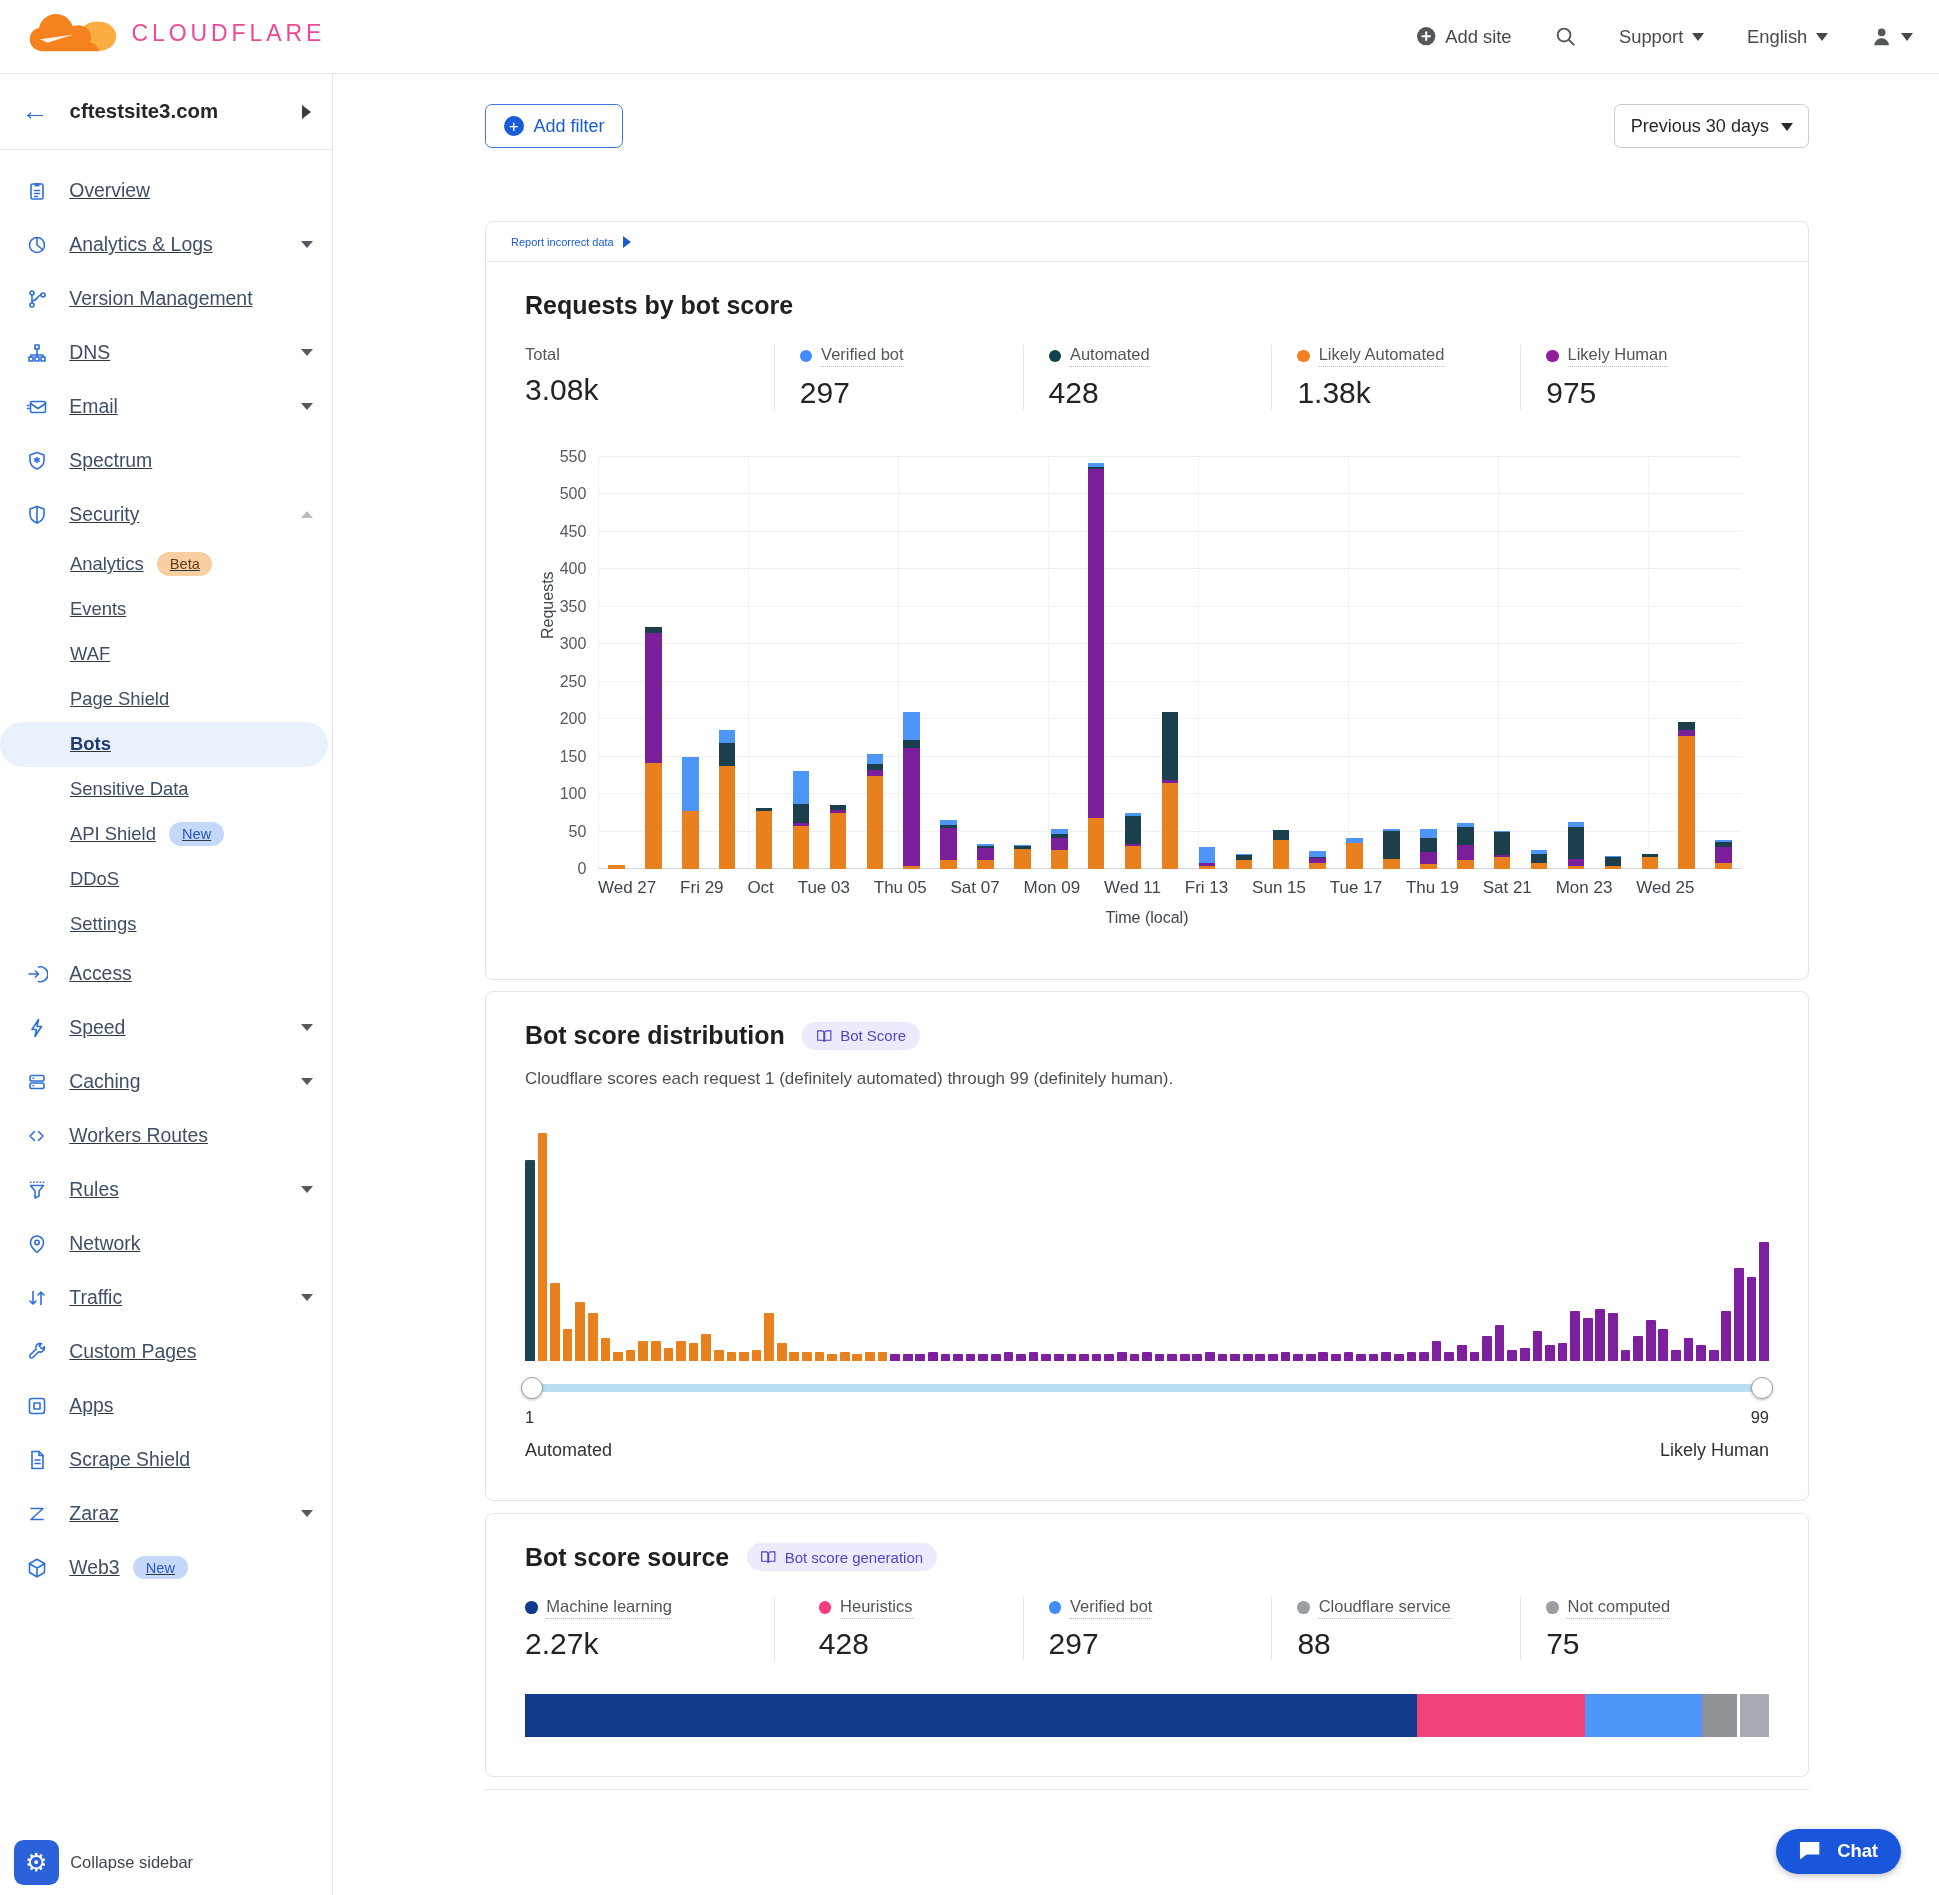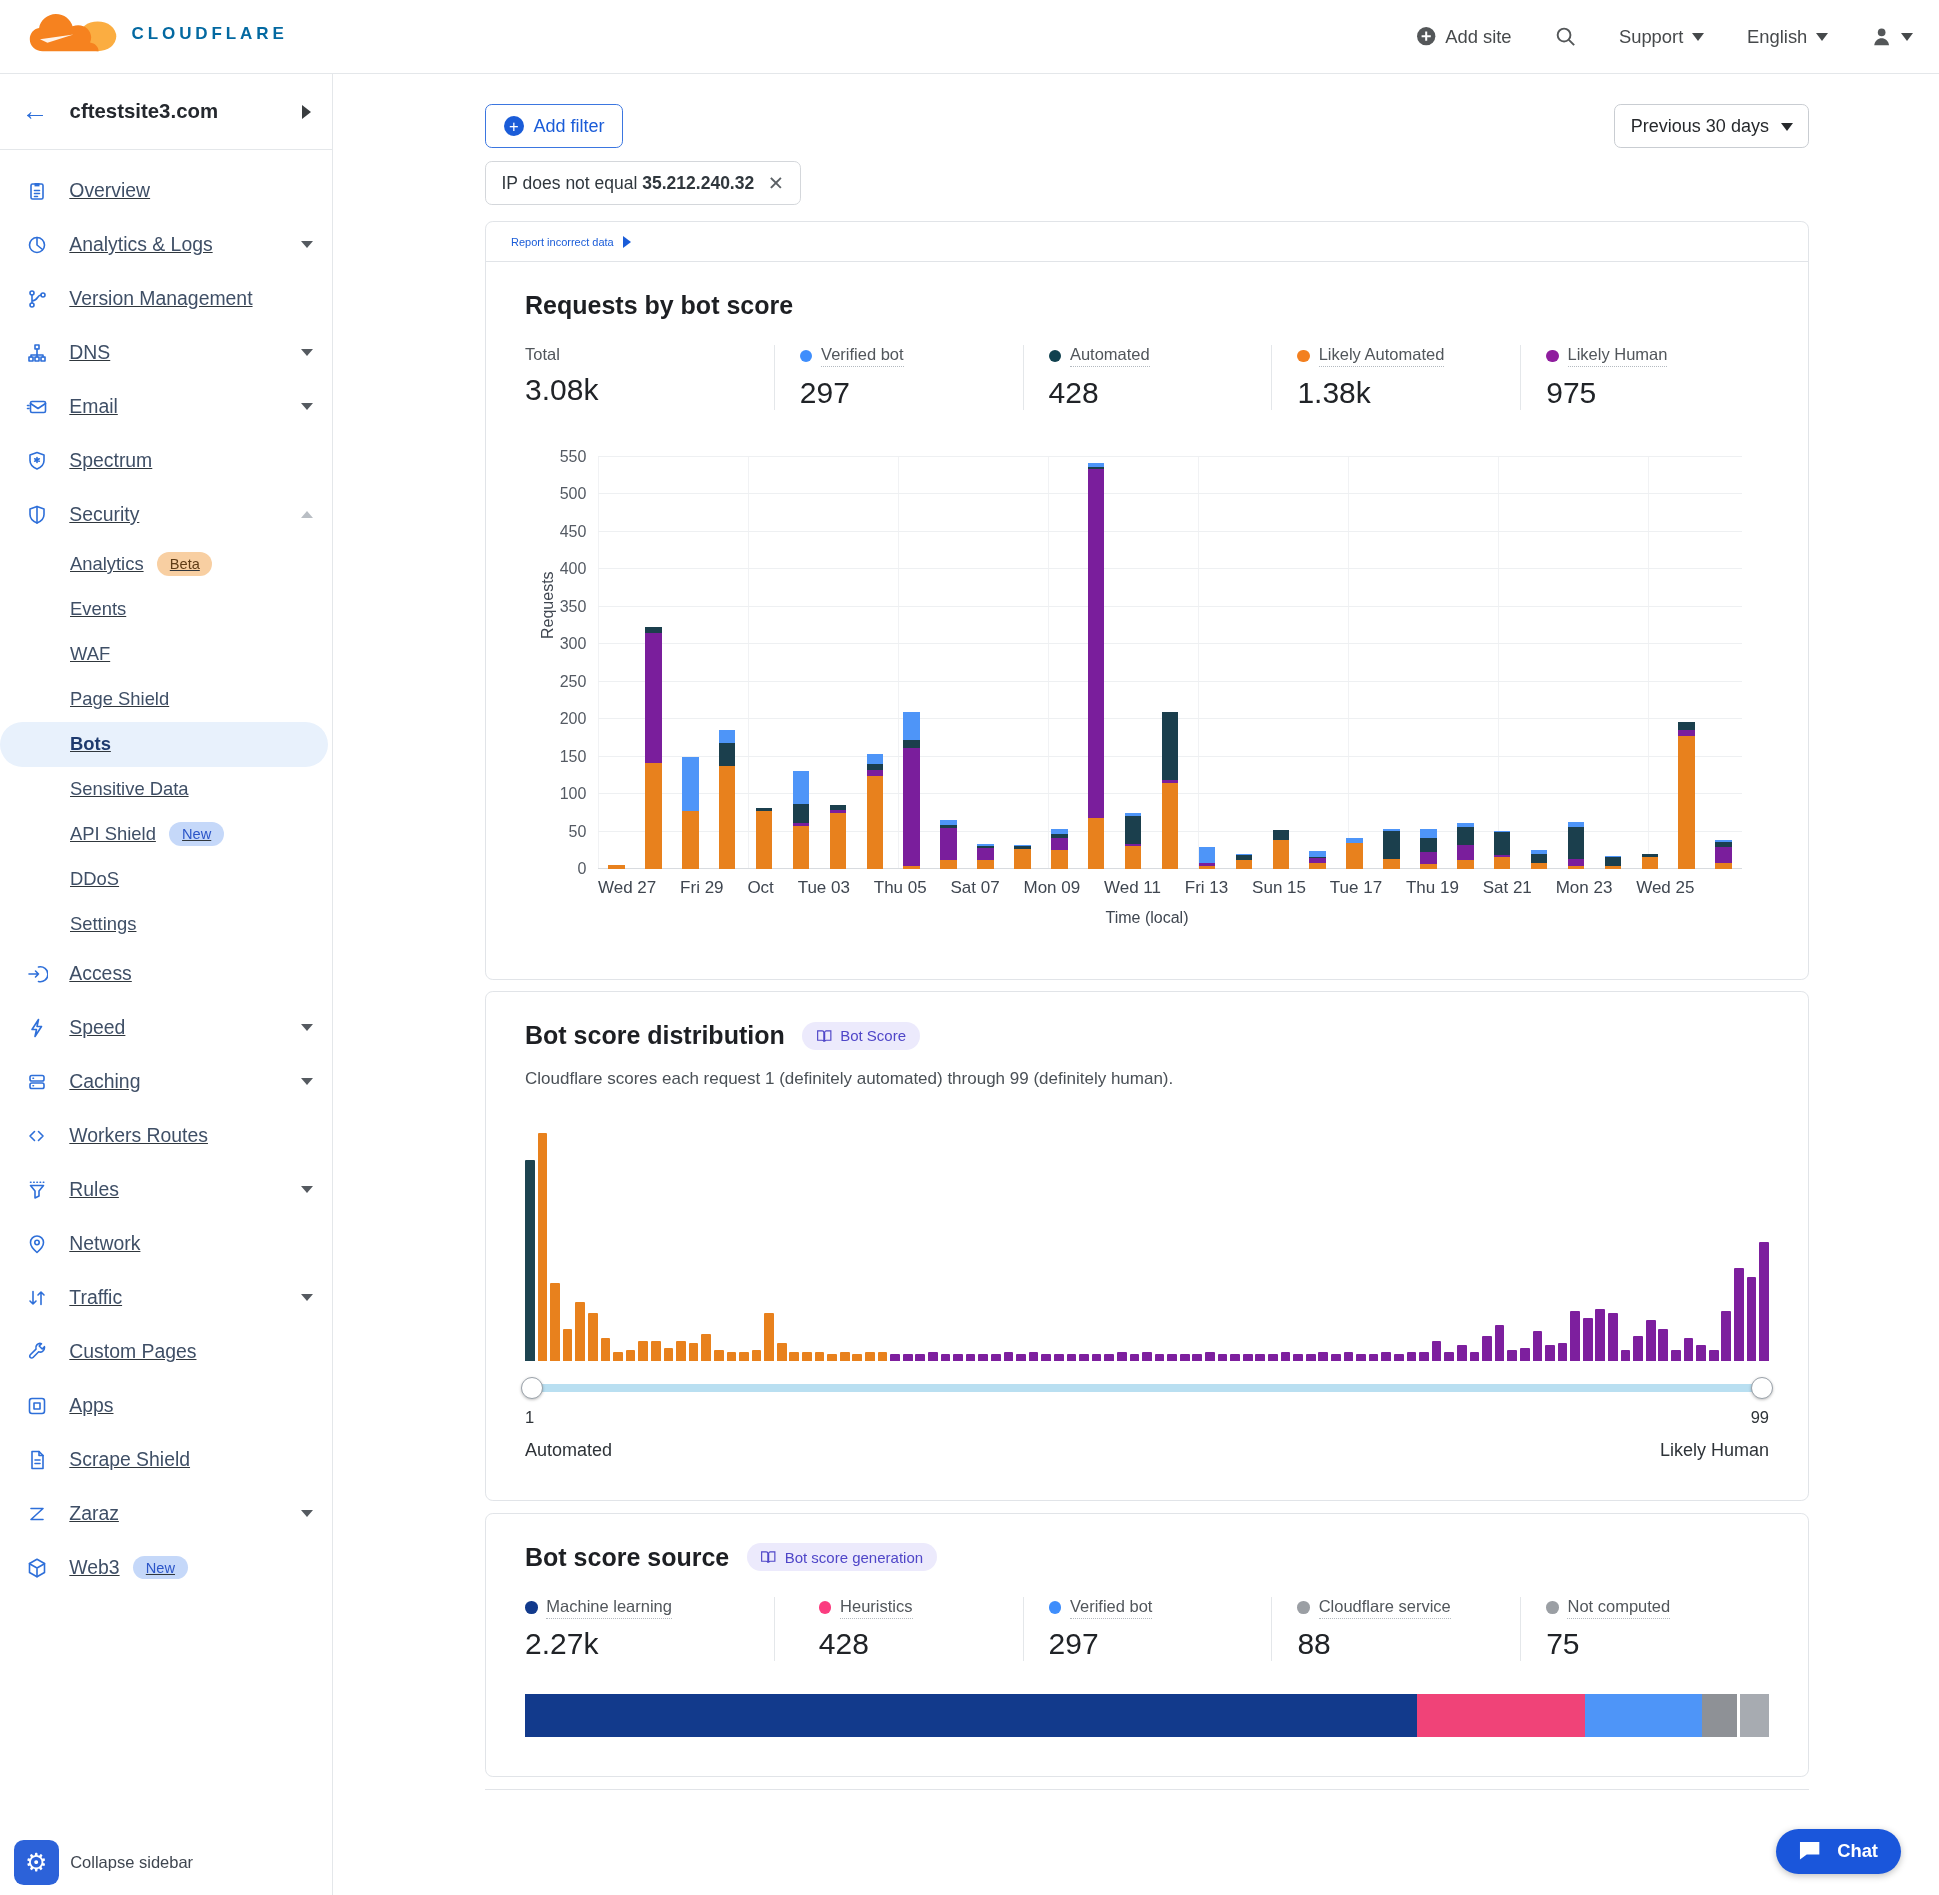--- a/index.html
+++ b/index.html
@@ -4,21 +4,21 @@
 <style>
   * { box-sizing: border-box; margin: 0; padding: 0; }
   html,body { background:#fff; }
   body { font-family: "Liberation Sans", sans-serif; color:#30373d; }
   #app { position:relative; width:1940px; height:1895px; background:#fff; overflow:hidden; }
 
   
   .topnav { position:absolute; top:0; left:0; right:0; height:74px; background:#fff;
             border-bottom:1px solid #e4e7ea; display:flex; align-items:center; padding:0 27px; z-index:5; }
   .brand { display:flex; flex-direction:column; align-items:center; margin-left:11.6px; }
-  .brand-text { font-size:17px; font-weight:700; letter-spacing:3.9px; color:#0369a1; margin-top:-5.8px; }
+  .brand-text { font-size:23px; font-weight:400; letter-spacing:3.9px; color:#ec4899; margin-top:-5.8px; }
   .topnav-right { margin-left:auto; display:flex; align-items:center; gap:43px; }
   .nav-ctl { display:flex; align-items:center; gap:8.7px; font-size:18.4px; color:#46494b; cursor:pointer; }
   .caret-dn { width:0; height:0; border-left:6.8px solid transparent; border-right:6.8px solid transparent; border-top:8.7px solid #46494b; margin-top:1.9px; }
 
   
   .sidebar { position:absolute; top:74px; left:0; width:333px; bottom:0; border-right:1px solid #e4e7ea; background:#fff; }
   .site-row { height:76px; display:flex; align-items:center; padding:0 21.3px; border-bottom:1px solid #e4e7ea; }
   .back-arrow { color:#2e6fd9; font-size:27px; line-height:1; cursor:pointer; }
   .site-name { font-size:20.4px; font-weight:700; color:#24282e; margin-left:21.3px; }
   .site-caret { margin-left:auto; width:0;height:0; border-top:7.8px solid transparent; border-bottom:7.8px solid transparent; border-left:9.7px solid #3a3d40; cursor:pointer; }
@@ -394,26 +394,20 @@
   </div>
 
   <div class="main">
     <div class="content">
 
       <div class="filter-row">
         <div class="add-filter-btn">
           <span class="plus-circ">+</span>
           <span>Add filter</span>
         </div>
-        <div>
-          <span class="filter-chip">
-            <span><span>IP does not equal</span> <span class="chip-val">35.212.240.32</span></span>
-            <span class="chip-x">✕</span>
-          </span>
-        </div>
         <div class="range-btn">
           <span>Previous 30 days</span>
             <span class="caret-dn"></span>
         </div>
       </div>
 
       <div class="card">
         <div class="report-strip">
           <span class="report-link">Report incorrect data</span>
           <span class="report-caret"></span>

